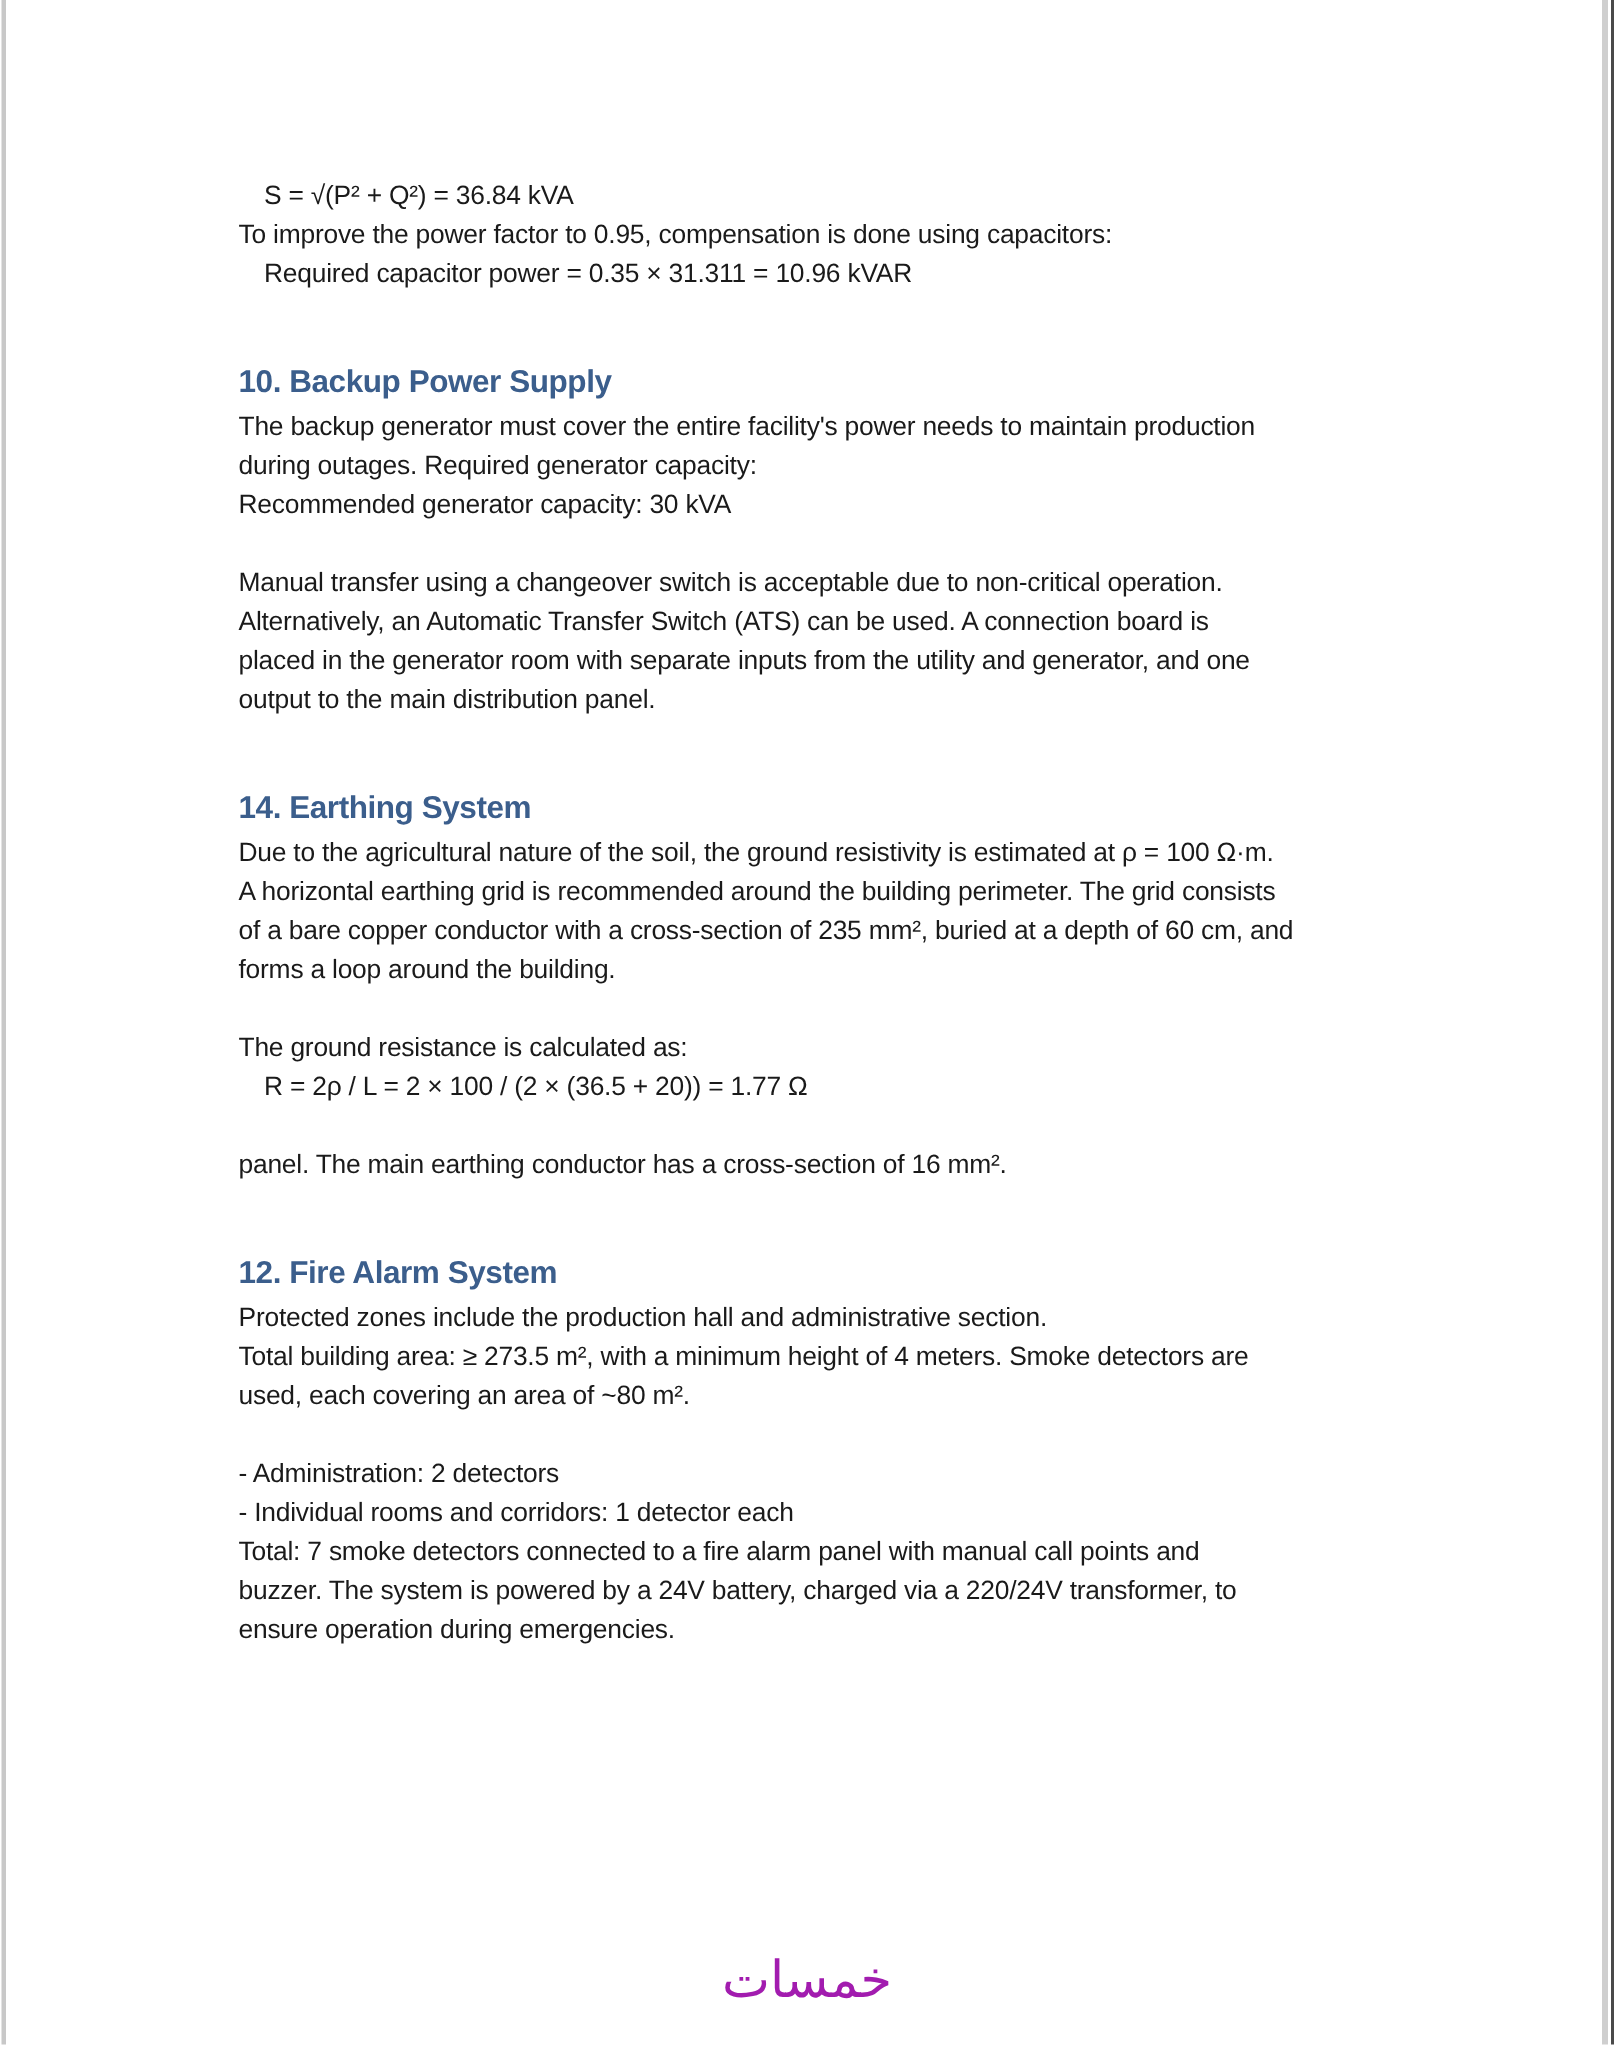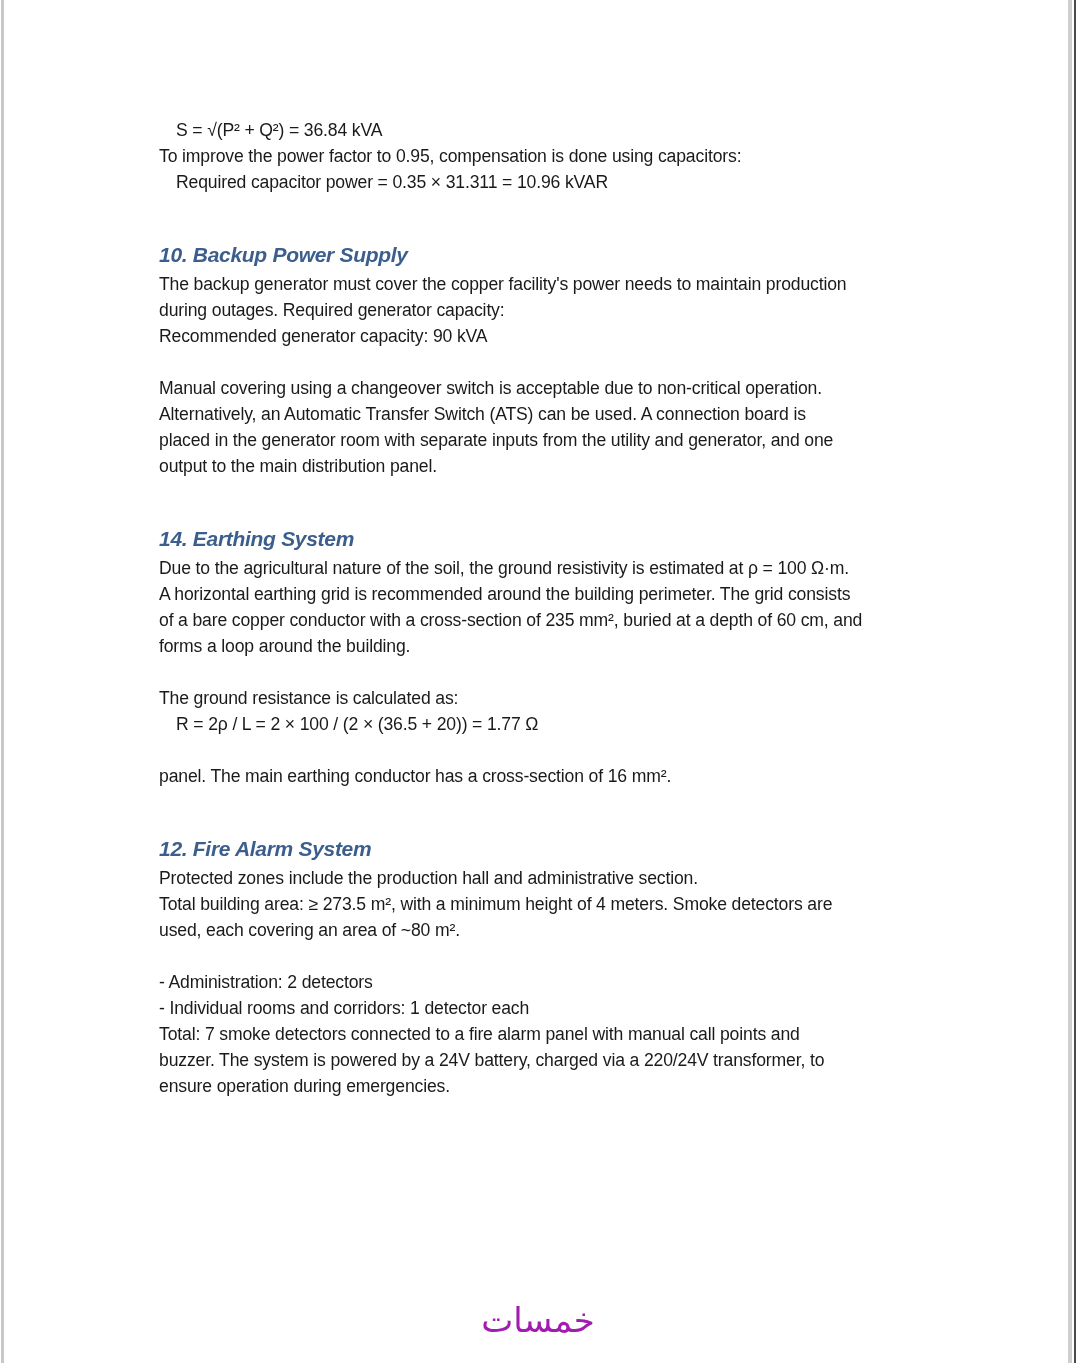--- a/index.html
+++ b/index.html
@@ -43,21 +43,20 @@
     }
     .indent { padding-left: 17px; }
     .heading {
       font-family: "Liberation Sans", "DejaVu Sans", sans-serif;
       font-weight: bold;
       color: #3b5e8c;
       font-size: 21px;
       line-height: 28px;
       letter-spacing: -0.3px;
       margin-bottom: 2px;
-      font-style: italic;
     }
     .gap-section { height: 46px; }
     .gap-para { height: 26px; }
     .watermark {
       position: absolute;
       left: 472px;
       top: 1300px;
       width: 132px;
       height: 40px;
       color: #a21caf;
@@ -80,25 +79,25 @@
   <div>
     <div class="line indent">S = √(P² + Q²) = 36.84 kVA</div>
     <div class="line">To improve the power factor to 0.95, compensation is done using capacitors:</div>
     <div class="line indent">Required capacitor power = 0.35 × 31.311 = 10.96 kVAR</div>
   </div>
 
   <div class="gap-section"></div>
 
   <div>
     <div class="heading">10. Backup Power Supply</div>
-    <div class="line">The backup generator must cover the copper facility's power needs to maintain production</div>
+    <div class="line">The backup generator must cover the entire facility's power needs to maintain production</div>
     <div class="line">during outages. Required generator capacity:</div>
-    <div class="line">Recommended generator capacity: 90 kVA</div>
+    <div class="line">Recommended generator capacity: 30 kVA</div>
     <div class="gap-para"></div>
-    <div class="line">Manual covering using a changeover switch is acceptable due to non-critical operation.</div>
+    <div class="line">Manual transfer using a changeover switch is acceptable due to non-critical operation.</div>
     <div class="line">Alternatively, an Automatic Transfer Switch (ATS) can be used. A connection board is</div>
     <div class="line">placed in the generator room with separate inputs from the utility and generator, and one</div>
     <div class="line">output to the main distribution panel.</div>
   </div>
 
   <div class="gap-section"></div>
 
   <div>
     <div class="heading">14. Earthing System</div>
     <div class="line">Due to the agricultural nature of the soil, the ground resistivity is estimated at ρ = 100 Ω·m.</div>

